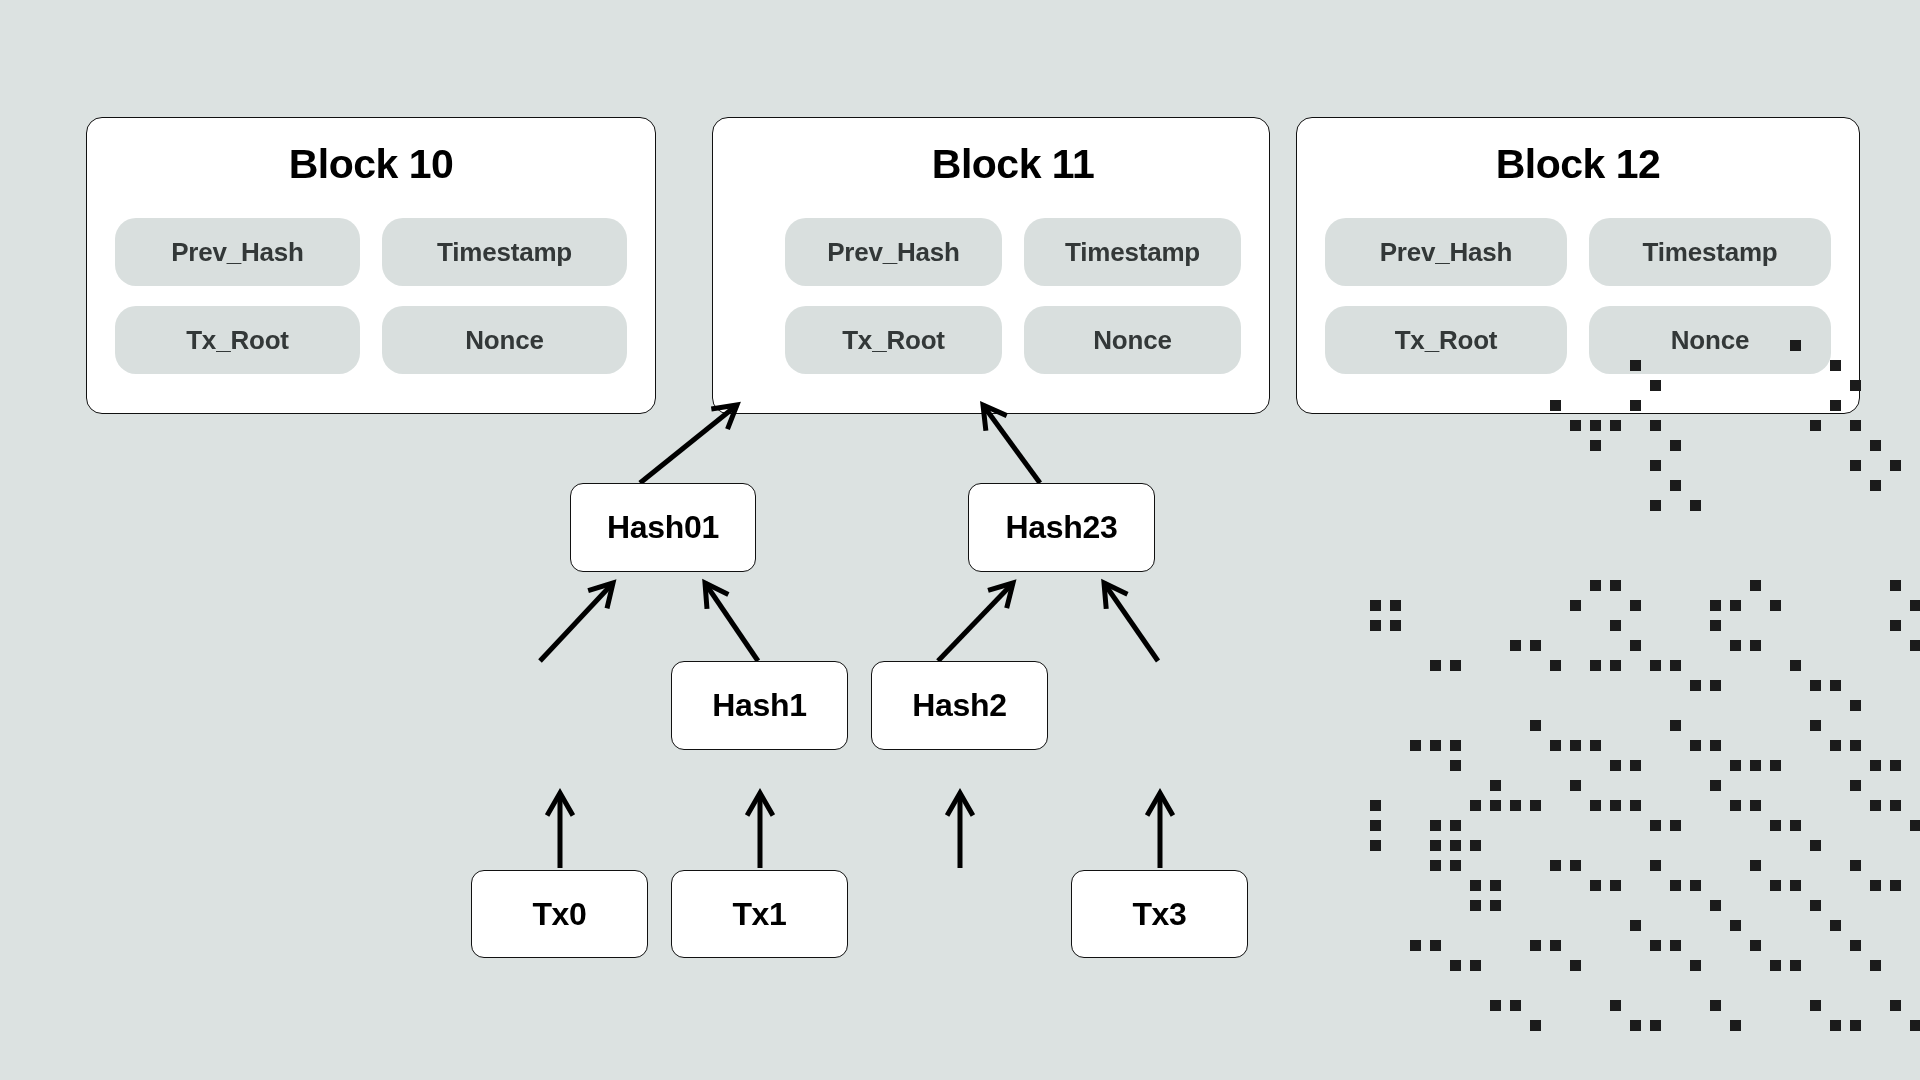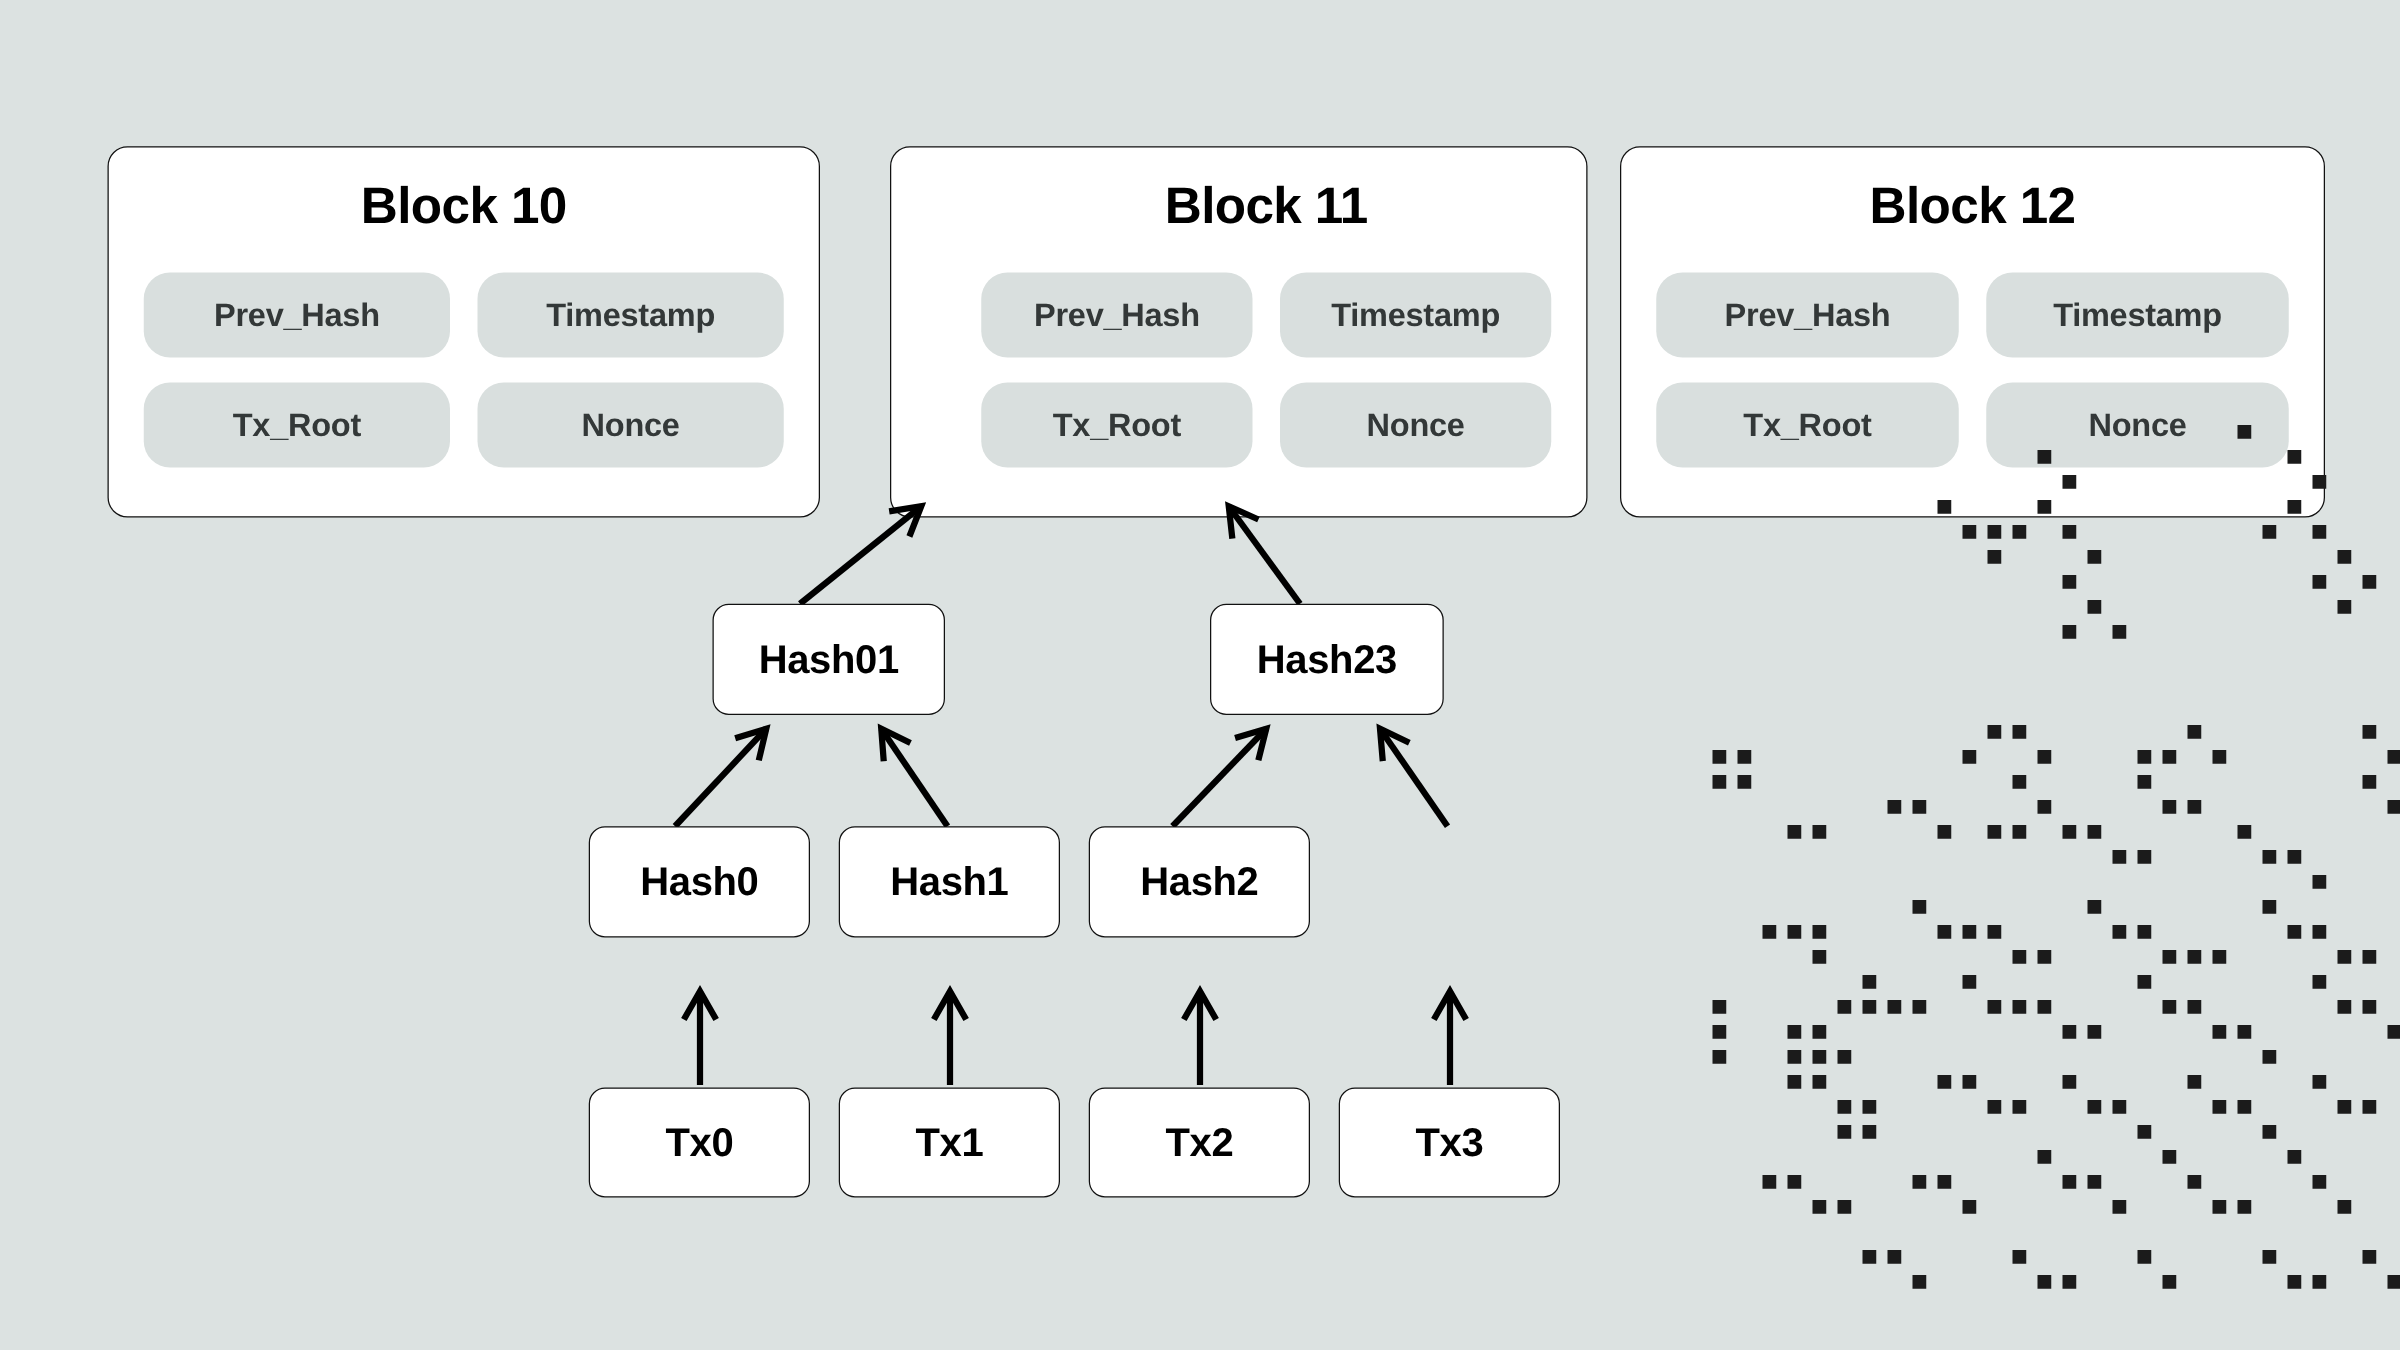--- a/index.html
+++ b/index.html
@@ -181,38 +181,32 @@
       </g>
     </svg>
 
   <div class="node" id="root-0" style="left: 570px; top: 483px; width: 186px; height: 89px;">
     <span>Hash01</span>
   </div>
   <div class="node" id="root-1" style="left: 968px; top: 483px; width: 187px; height: 89px;">
     <span>Hash23</span>
   </div>
 
-  <div class="node" id="hash-0" style="left: 471px; top: 661px; width: 177px; height: 89px;">
-    <span>Hash0</span>
-  </div>
   <div class="node" id="hash-1" style="left: 671px; top: 661px; width: 177px; height: 89px;">
     <span>Hash1</span>
   </div>
   <div class="node" id="hash-2" style="left: 871px; top: 661px; width: 177px; height: 89px;">
     <span>Hash2</span>
   </div>
 
   <div class="node" id="tx-0" style="left: 471px; top: 870px; width: 177px; height: 88px;">
     <span>Tx0</span>
   </div>
   <div class="node" id="tx-1" style="left: 671px; top: 870px; width: 177px; height: 88px;">
     <span>Tx1</span>
-  </div>
-  <div class="node" id="tx-2" style="left: 871px; top: 870px; width: 177px; height: 88px;">
-    <span>Tx2</span>
   </div>
   <div class="node" id="tx-3" style="left: 1071px; top: 870px; width: 177px; height: 88px;">
     <span>Tx3</span>
   </div>
 
   <div id="qr-pattern">
       <div class="qr-dot" style="left: 1550px; top: 400px; width: 11px; height: 11px;"></div>
       <div class="qr-dot" style="left: 1630px; top: 360px; width: 11px; height: 11px;"></div>
       <div class="qr-dot" style="left: 1650px; top: 380px; width: 11px; height: 11px;"></div>
       <div class="qr-dot" style="left: 1630px; top: 400px; width: 11px; height: 11px;"></div>

